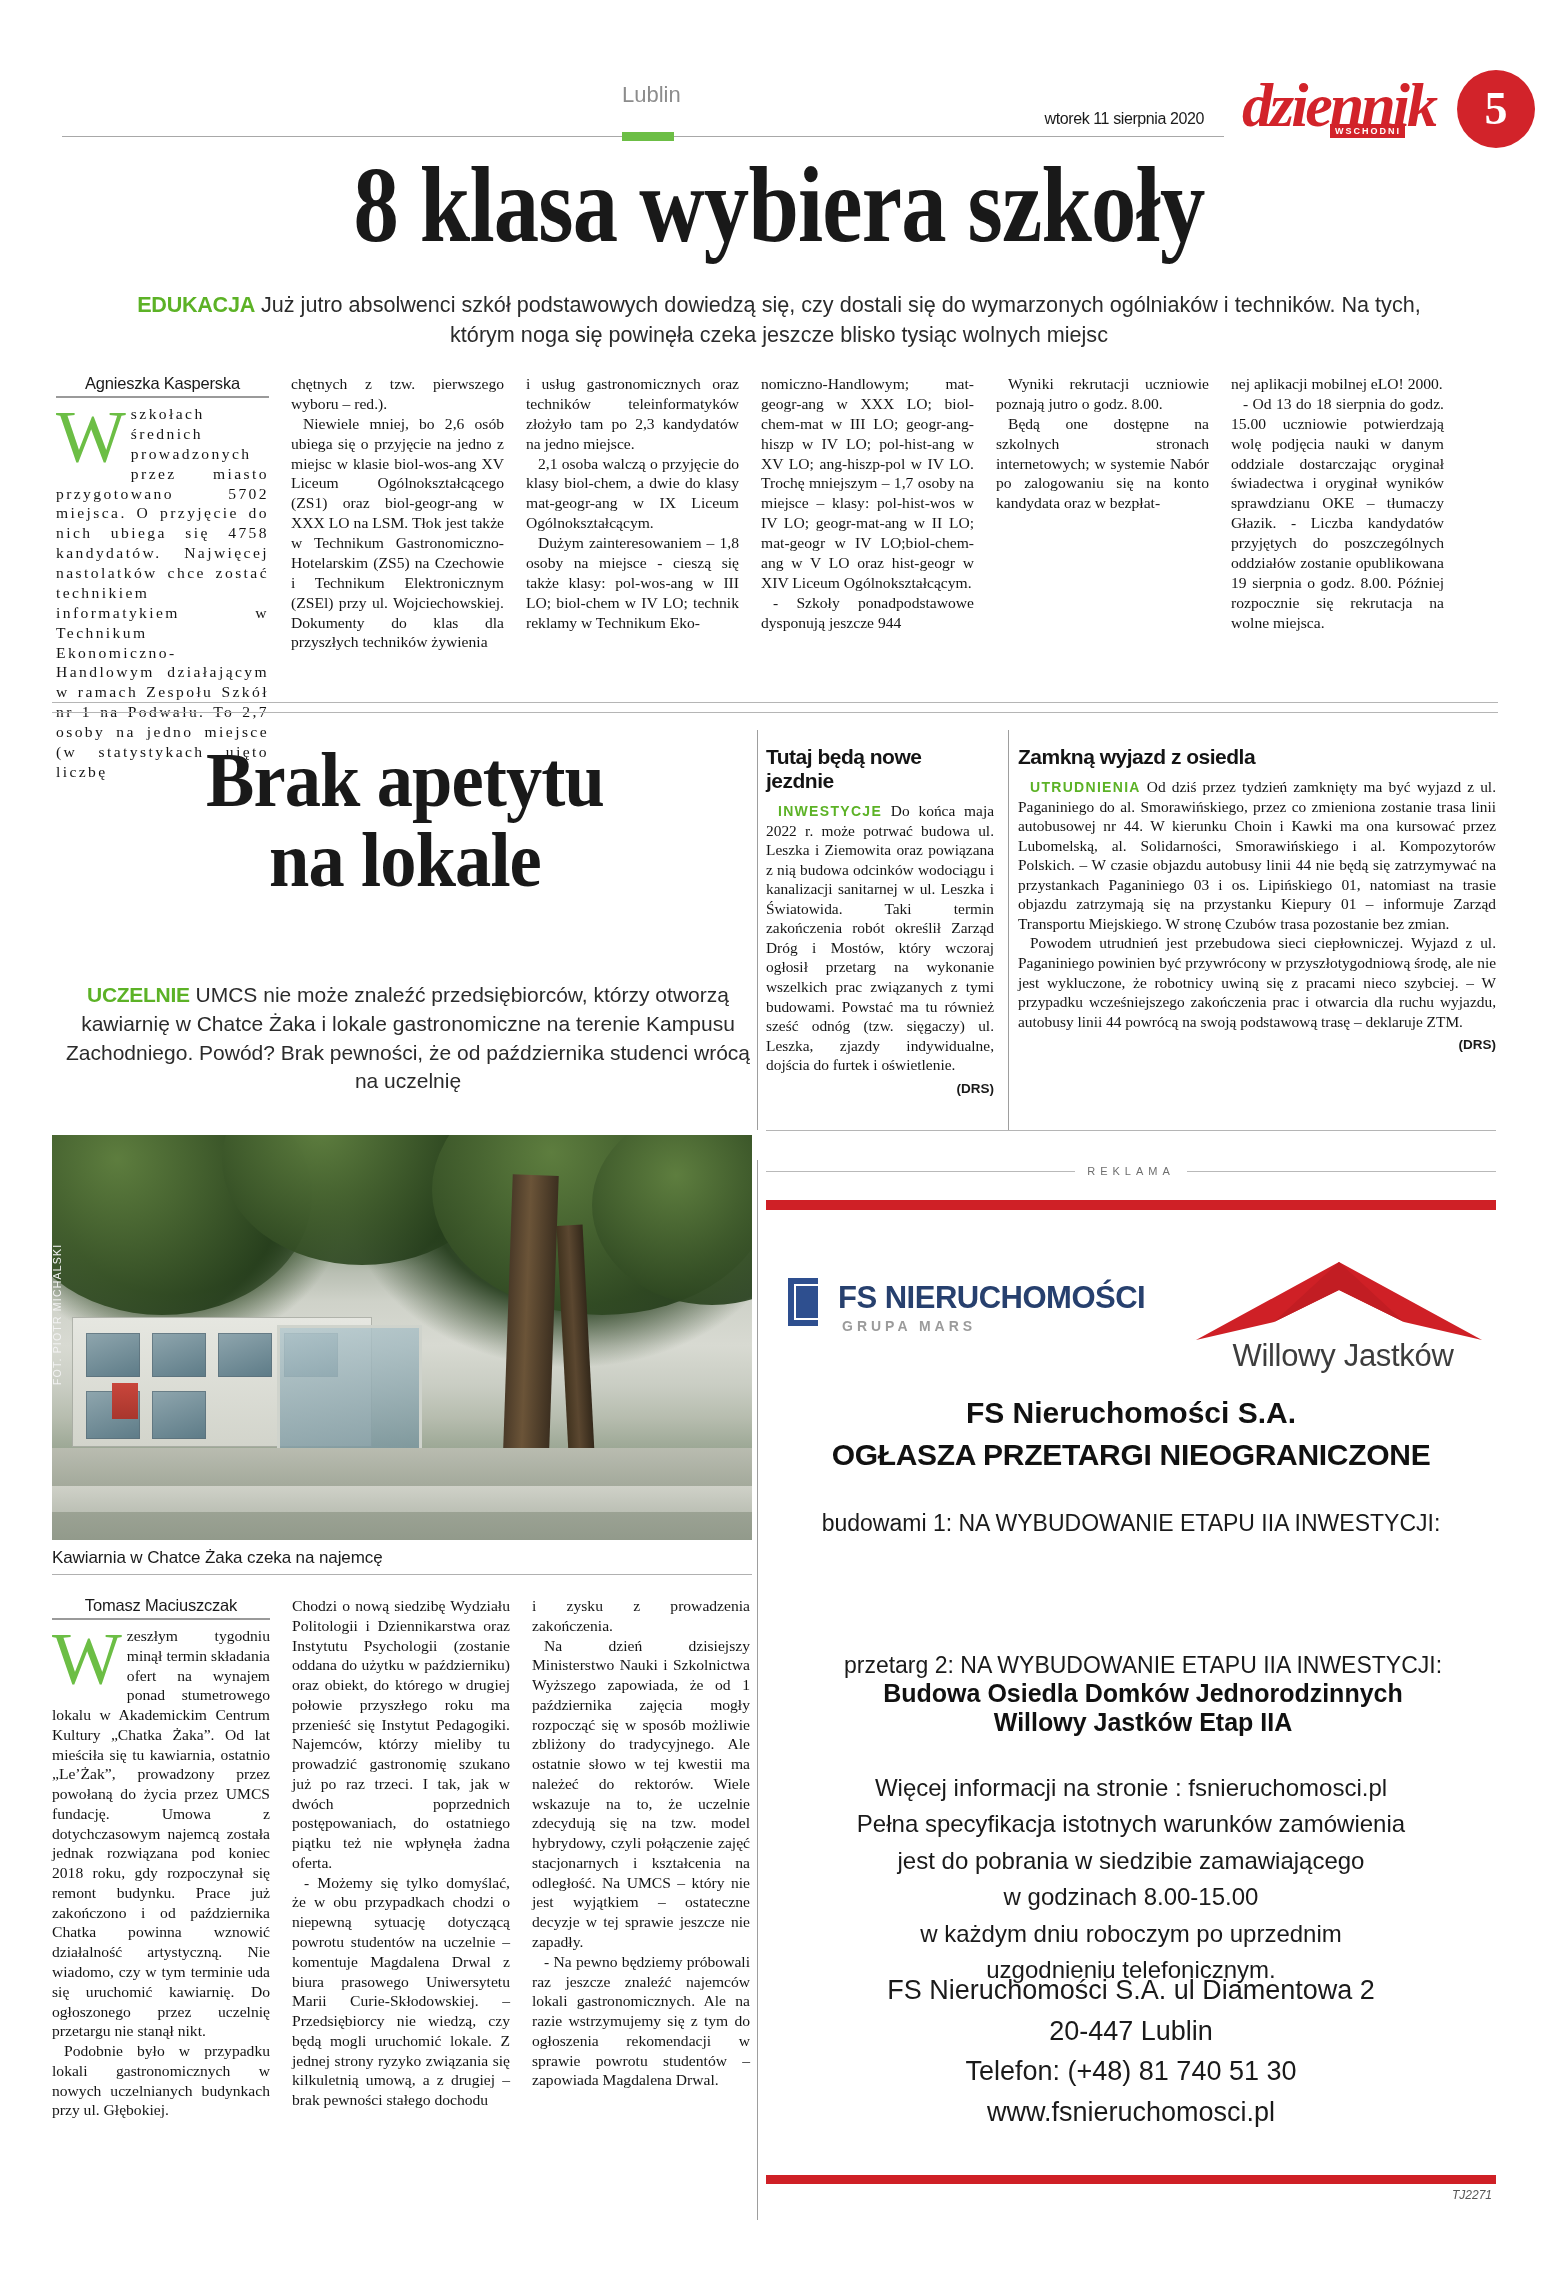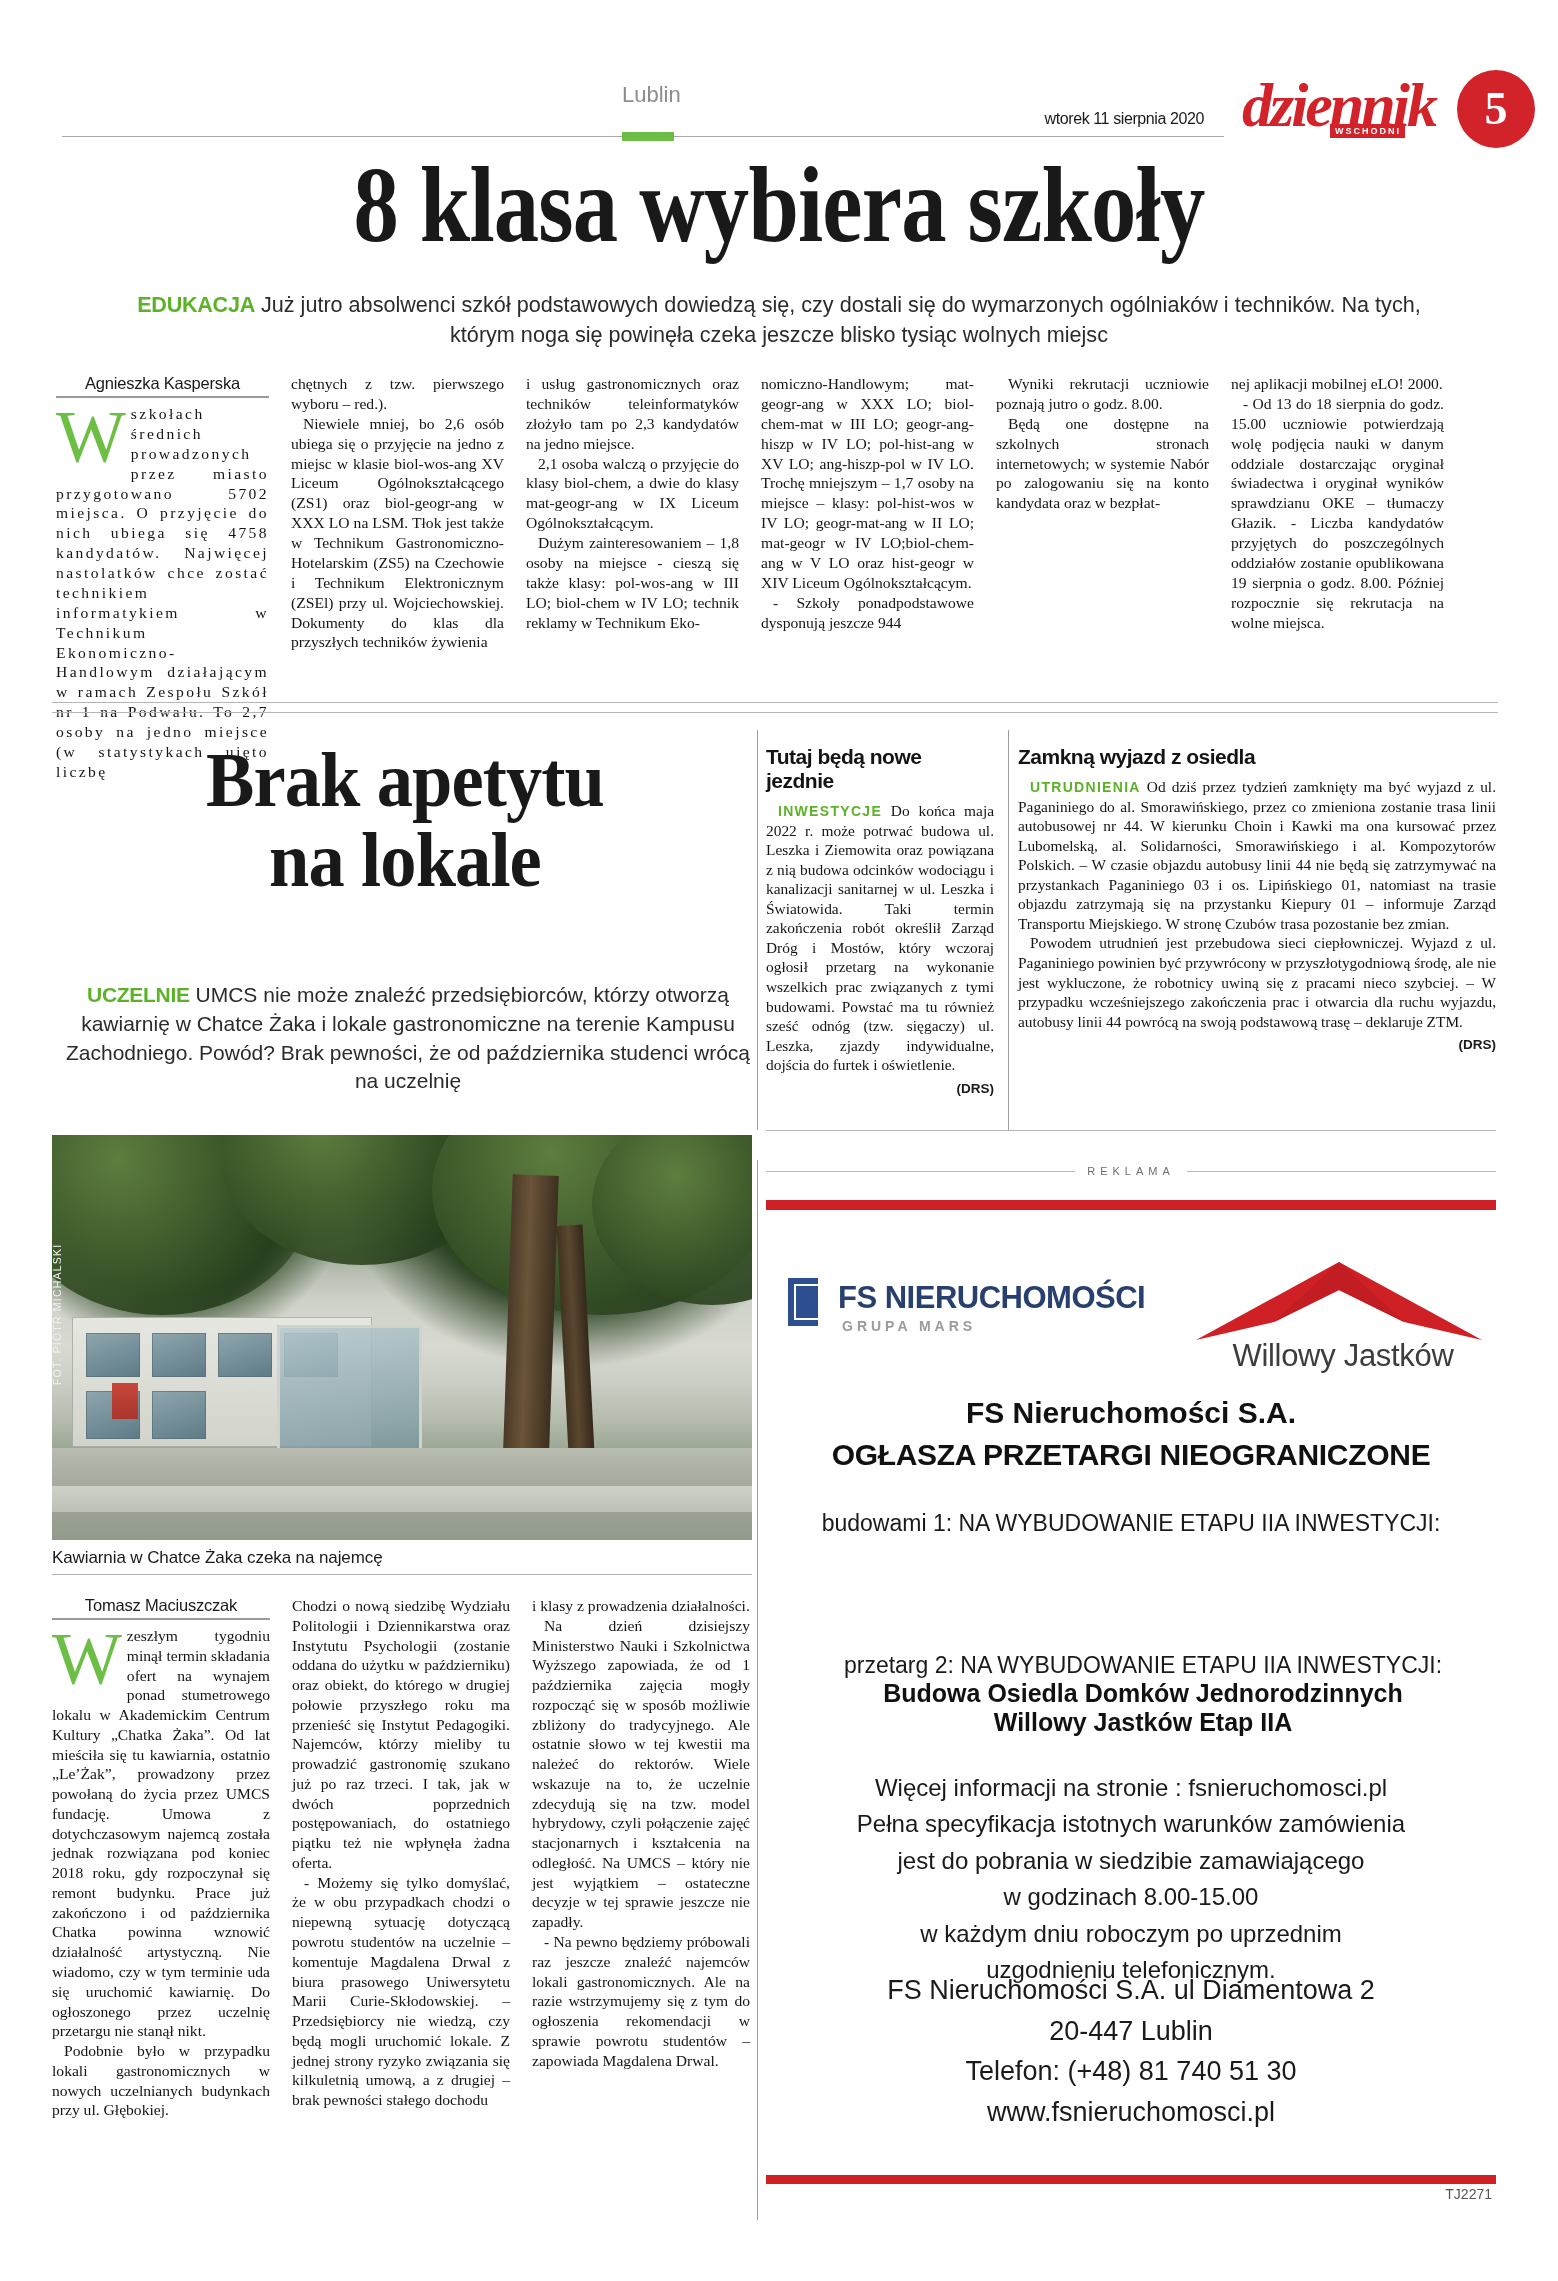--- a/index.html
+++ b/index.html
@@ -286,21 +286,21 @@
     font-family:"Liberation Sans", sans-serif; font-weight:bold; font-size:25px; color:#111;
   }
   .ad-blk1 { position:absolute; left:0; top:310px; width:730px; }
   .ad-blk2 { position:absolute; left:12px; top:440px; width:730px;margin-top:12px; }
   .ad-info { position:absolute; left:0; top:570px; width:730px; line-height:1.52; }
   .ad-info .ad-line-reg { font-size:24px; }
   .ad-contact { position:absolute; left:0; top:770px; width:730px; line-height:1.5; }
   .ad-contact .ad-line-reg { font-size:27px; }
   .ad-code {
     position:absolute; right:4px; bottom:0px;
-    font-family:"Liberation Sans", sans-serif; font-size:14px; color:#555;
+    font-family:"Liberation Sans", sans-serif; font-size:12px; color:#555;font-style:italic;
   }
 </style>
 </head>
 <body>
 
 <div class="page">
 
   <div class="masthead">
     <div class="mh-section">Lublin</div>
     <div class="mh-rule"></div>
@@ -419,21 +419,21 @@
 
     <div class="bcol">
       <div class="bodytext">
         <p class="noind">Chodzi o nową siedzibę Wydziału Politologii i Dziennikarstwa oraz Instytutu Psychologii (zostanie oddana do użytku w październiku) oraz obiekt, do którego w drugiej połowie przyszłego roku ma przenieść się Instytut Pedagogiki. Najemców, którzy mieliby tu prowadzić gastronomię szukano już po raz trzeci. I tak, jak w dwóch poprzednich postępowaniach, do ostatniego piątku też nie wpłynęła żadna oferta.</p>
         <p>- Możemy się tylko domyślać, że w obu przypadkach chodzi o niepewną sytuację dotyczącą powrotu studentów na uczelnie – komentuje Magdalena Drwal z biura prasowego Uniwersytetu Marii Curie-Skłodowskiej. – Przedsiębiorcy nie wiedzą, czy będą mogli uruchomić lokale. Z jednej strony ryzyko związania się kilkuletnią umową, a z drugiej – brak pewności stałego dochodu</p>
       </div>
     </div>
 
     <div class="bcol">
       <div class="bodytext">
-        <p class="noind">i klasy z prowadzenia działalności.</p>
+        <p class="noind">i zysku z prowadzenia zakończenia.</p>
         <p>Na dzień dzisiejszy Ministerstwo Nauki i Szkolnictwa Wyższego zapowiada, że od 1 października zajęcia mogły rozpocząć się w sposób możliwie zbliżony do tradycyjnego. Ale ostatnie słowo w tej kwestii ma należeć do rektorów. Wiele wskazuje na to, że uczelnie zdecydują się na tzw. model hybrydowy, czyli połączenie zajęć stacjonarnych i kształcenia na odległość. Na UMCS – który nie jest wyjątkiem – ostateczne decyzje w tej sprawie jeszcze nie zapadły.</p>
         <p>- Na pewno będziemy próbowali raz jeszcze znaleźć najemców lokali gastronomicznych. Ale na razie wstrzymujemy się z tym do ogłoszenia rekomendacji w sprawie powrotu studentów – zapowiada Magdalena Drwal.</p>
       </div>
     </div>
 
   </div>
 
   <div class="vrule" style="left:757px; top:730px; height:400px;"></div>
   <div class="vrule" style="left:1008px; top:730px; height:400px;"></div>
   <div class="vrule" style="left:757px; top:1160px; height:1060px;"></div>

